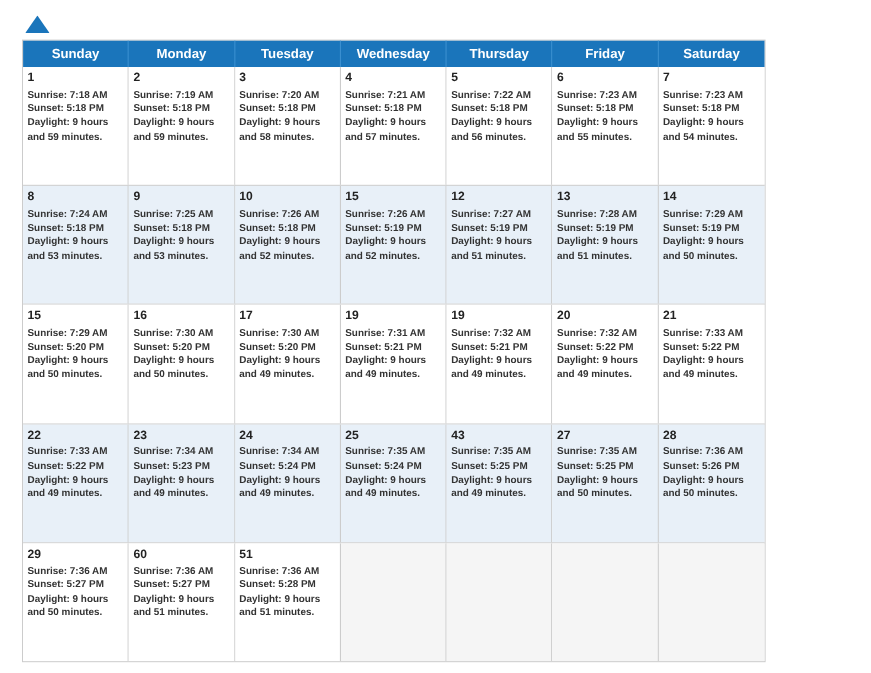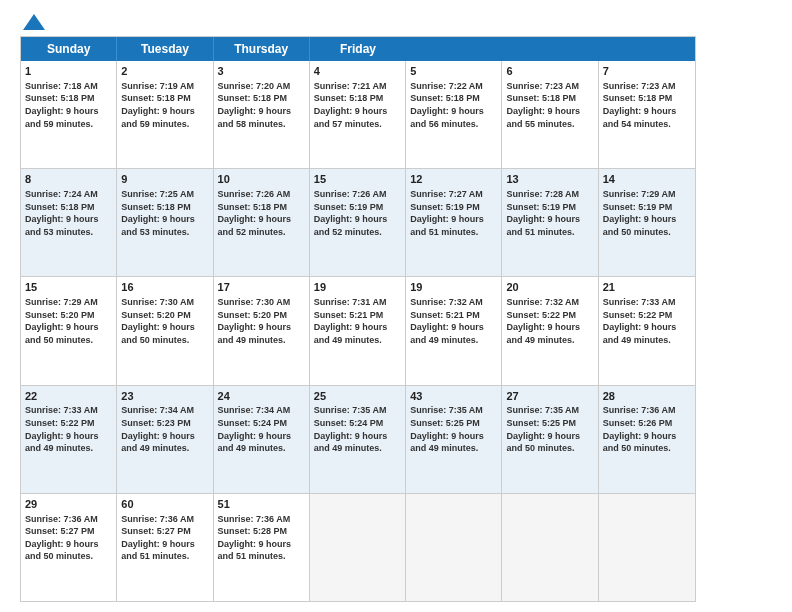--- a/index.html
+++ b/index.html
@@ -126,23 +126,26 @@
     </div>
     <div class="title-block">
       <div class="month-title"></div>
       <div class="location"></div>
     </div>
   </div>
 
   <div class="calendar">
     <div class="cal-header">
     <div class="cal-header-cell">Sunday</div>
+        <div class="cal-header-cell">Monday</div>
         <div class="cal-header-cell">Tuesday</div>
+        <div class="cal-header-cell">Wednesday</div>
         <div class="cal-header-cell">Thursday</div>
         <div class="cal-header-cell">Friday</div>
+        <div class="cal-header-cell">Saturday</div>
       </div>
     <div class="cal-body">
     <div class="cal-row">
           <div class="cal-cell">
             <span class="day-num">1</span>
             <div class="day-info">Sunrise: 7:18 AM<br>Sunset: 5:18 PM<br>Daylight: 9 hours<br>and 59 minutes.</div>
           </div>
           <div class="cal-cell">
             <span class="day-num">2</span>
             <div class="day-info">Sunrise: 7:19 AM<br>Sunset: 5:18 PM<br>Daylight: 9 hours<br>and 59 minutes.</div>

